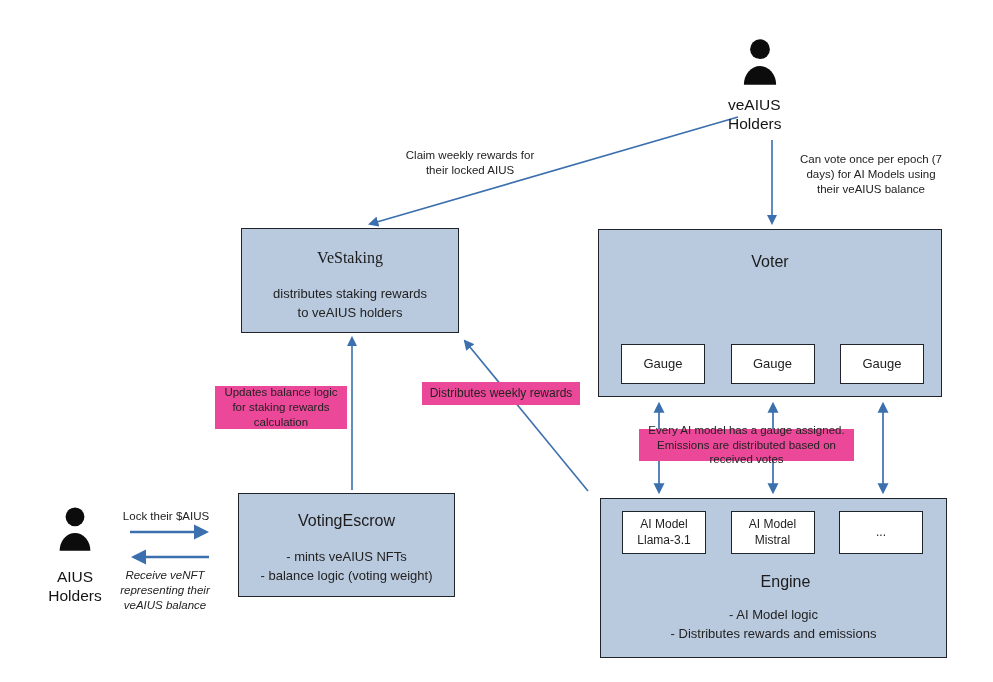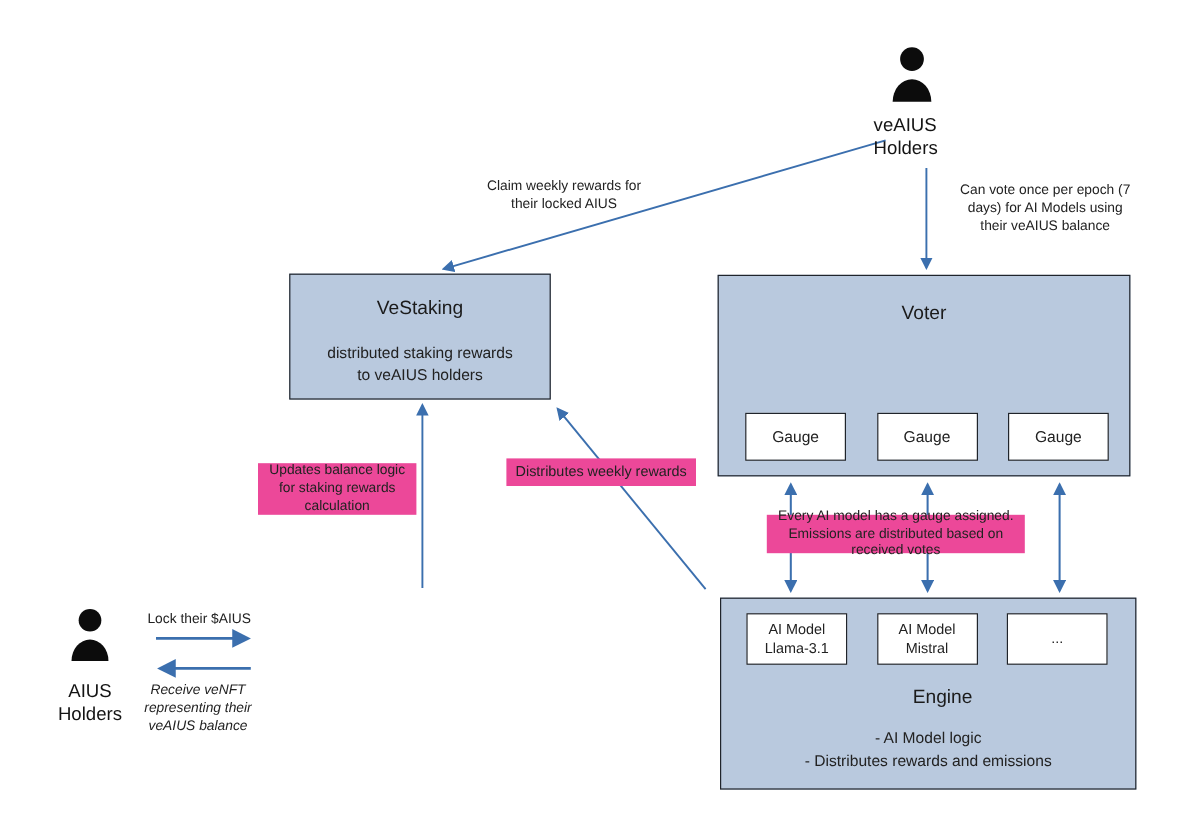--- a/index.html
+++ b/index.html
@@ -139,34 +139,39 @@
       <svg width="42" height="51" viewBox="0 0 24 28">
         <circle cx="12" cy="6.2" r="5.4"></circle>
         <path d="M3.2 25.6 a8.8 10.2 0 0 1 17.6 0 z"></path>
       </svg>
     </span>
     <span class="actor-label center" style="margin-top:11px;">AIUS
 Holders</span>
   </div>
 
   <div class="box" style="left:241px; top:228px; width:218px; height:105px;">
-    <div class="box-title" style="top:20px;">VeStaking</div>
-    <div class="box-body" style="top:56px;">distributed staking rewards
+    <div class="box-title" style="top:20px;font-family:Liberation Serif, serif;">VeStaking</div>
+    <div class="box-body" style="top:56px;">distributes staking rewards
 to veAIUS holders</div>
   </div>
 
   <div class="box" style="left:598px; top:229px; width:344px; height:168px;">
     <div class="box-title" style="top:23px;">Voter</div>
     <div class="subrow" style="left:22px; right:17px; top:114px; height:40px;">
       <div class="subbox">Gauge</div>
       <div class="subbox">Gauge</div>
       <div class="subbox">Gauge</div>
     </div>
   </div>
 
+  <div class="box" style="left:238px; top:493px; width:217px; height:104px;">
+    <div class="box-title" style="top:18px;">VotingEscrow</div>
+    <div class="box-body" style="top:54px;">- mints veAIUS NFTs
+- balance logic (voting weight)</div>
+  </div>
 
   <div class="box" style="left:600px; top:498px; width:347px; height:160px;">
     <div class="subrow" style="left:21px; right:23px; top:12px; height:43px;">
       <div class="subbox model">AI Model
 Llama-3.1</div>
       <div class="subbox model">AI Model
 Mistral</div>
       <div class="subbox model">...</div>
     </div>
     <div class="box-title" style="top:74px;padding-left:24px;">Engine</div>

